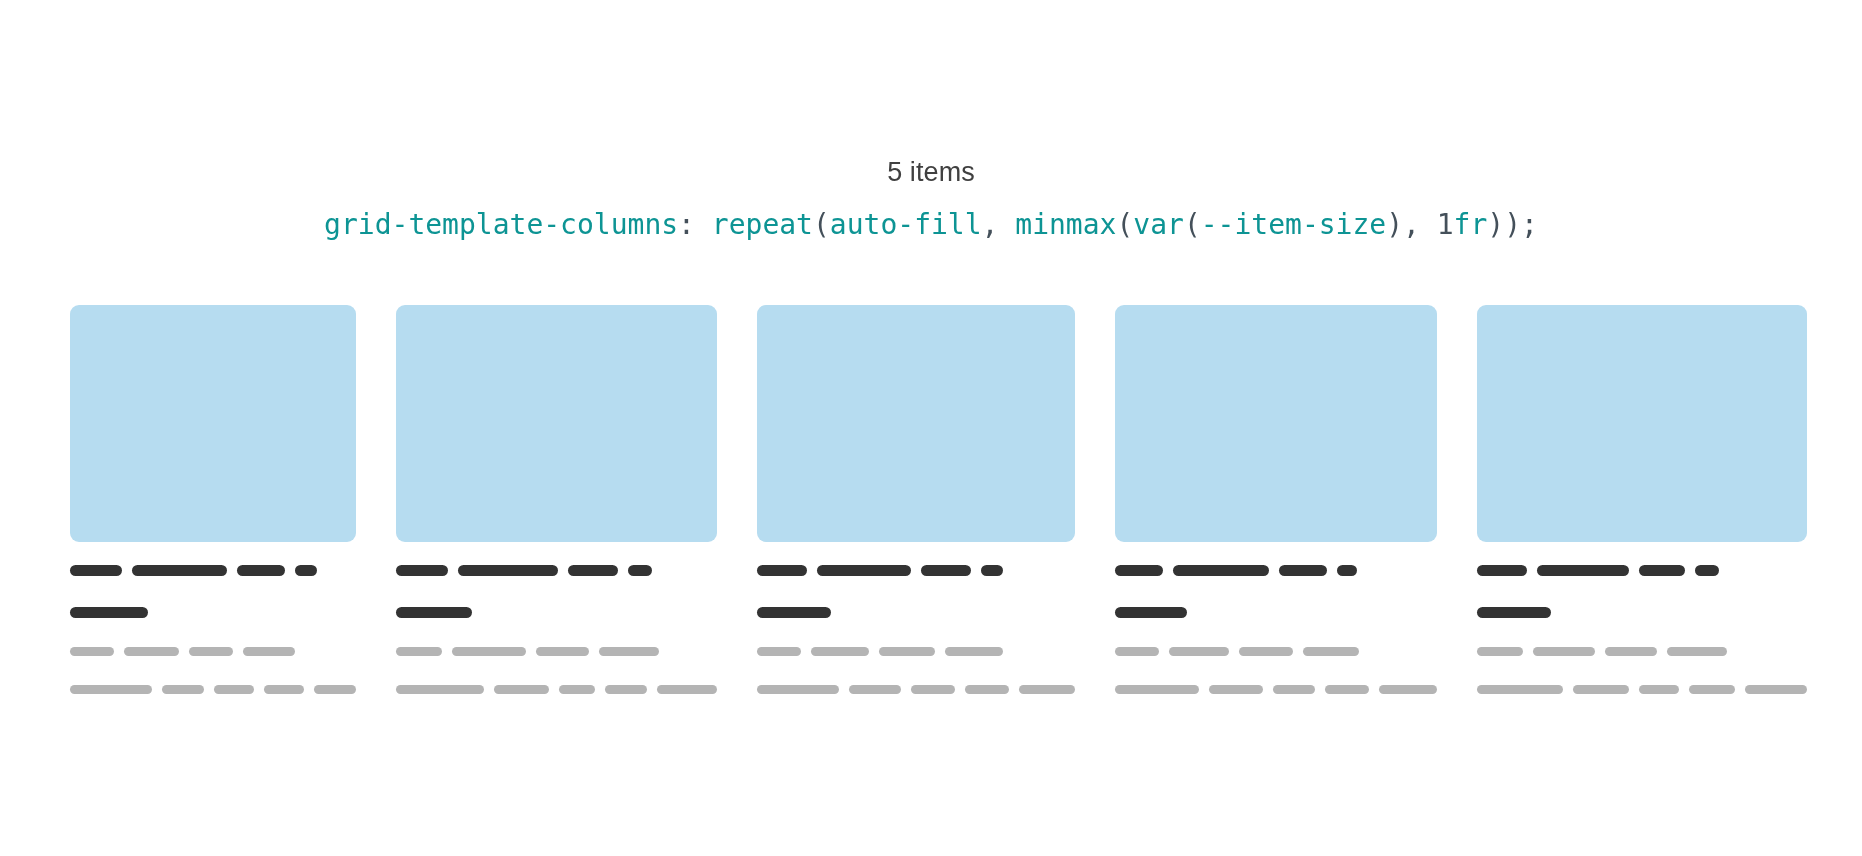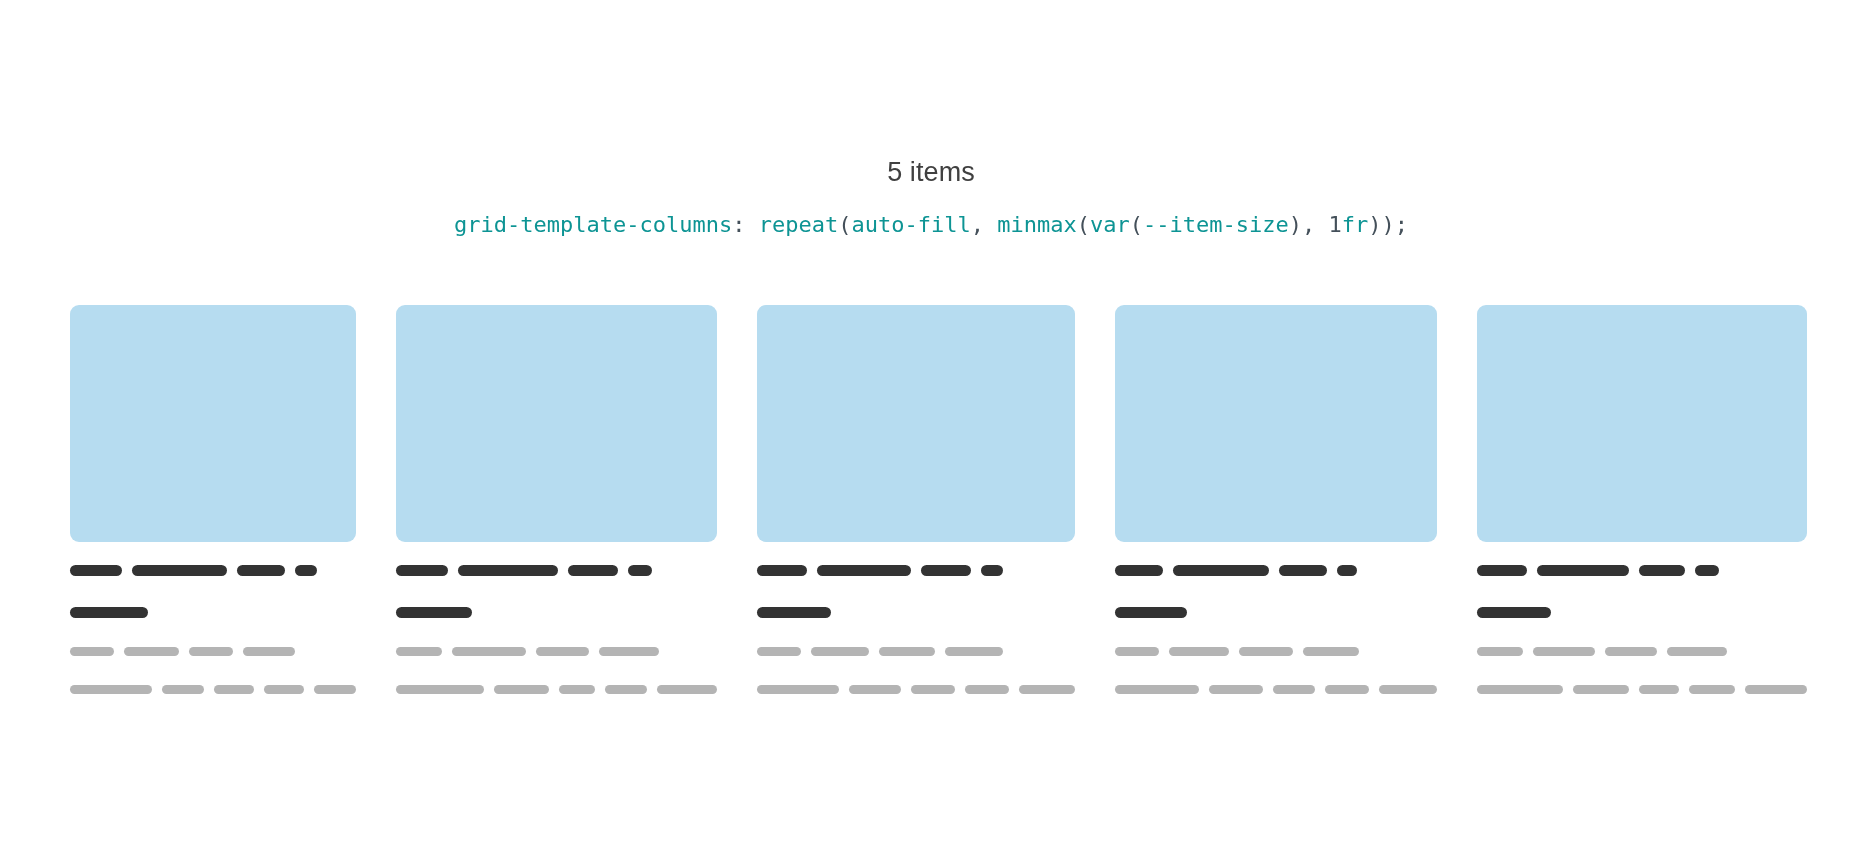--- a/index.html
+++ b/index.html
@@ -47,21 +47,21 @@
     left: 0;
     width: 1862px;
   }
 
   .css-rule {
     position: absolute;
     top: 207px;
     left: 0;
     width: 1862px;
     font-family: "DejaVu Sans Mono", "Liberation Mono", monospace;
-    font-size: 22px;
+    font-size: 28px;
     line-height: 36px;
     letter-spacing: 0px;
     white-space: pre;
     color: #0d9494;
   }
   .css-rule .tok-prop   { color: #0d9494; }
   .css-rule .tok-fn     { color: #0d9494; }
   .css-rule .tok-kw     { color: #0d9494; }
   .css-rule .tok-var    { color: #0d9494; }
   .css-rule .tok-unit   { color: #0d9494; }

